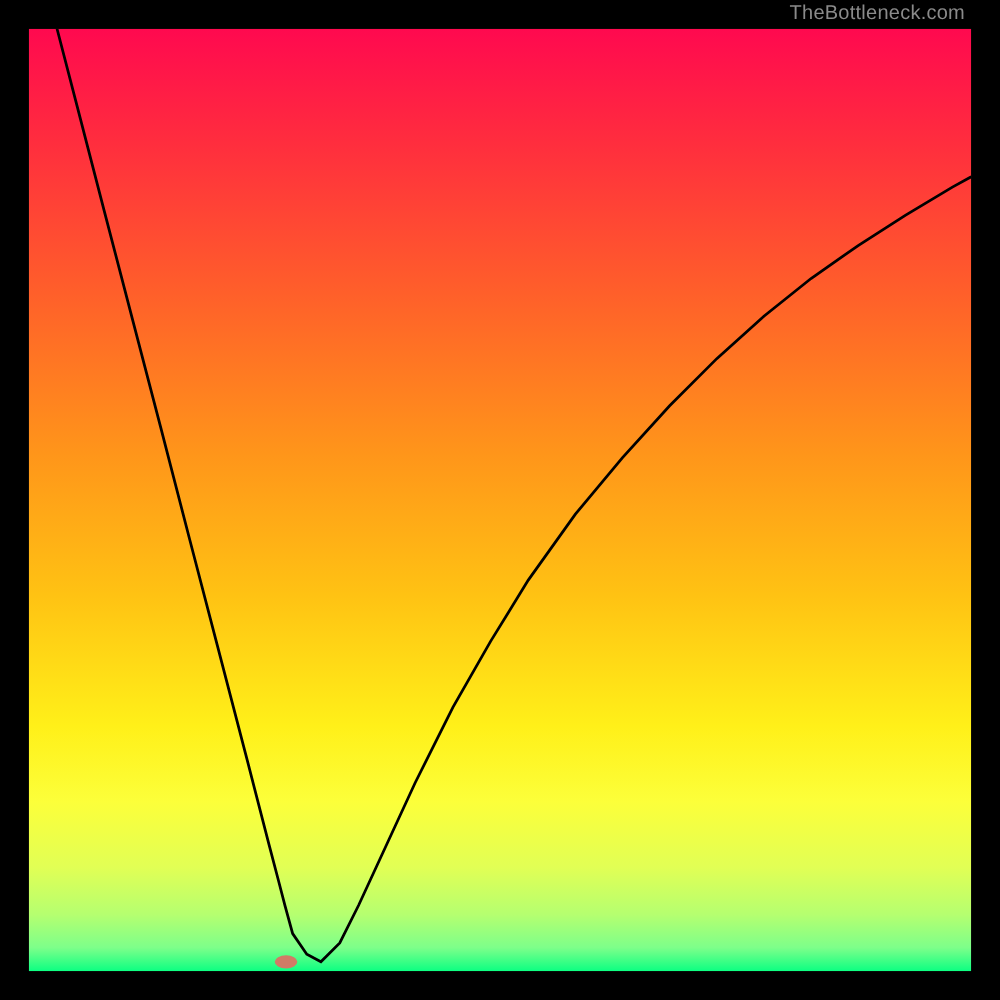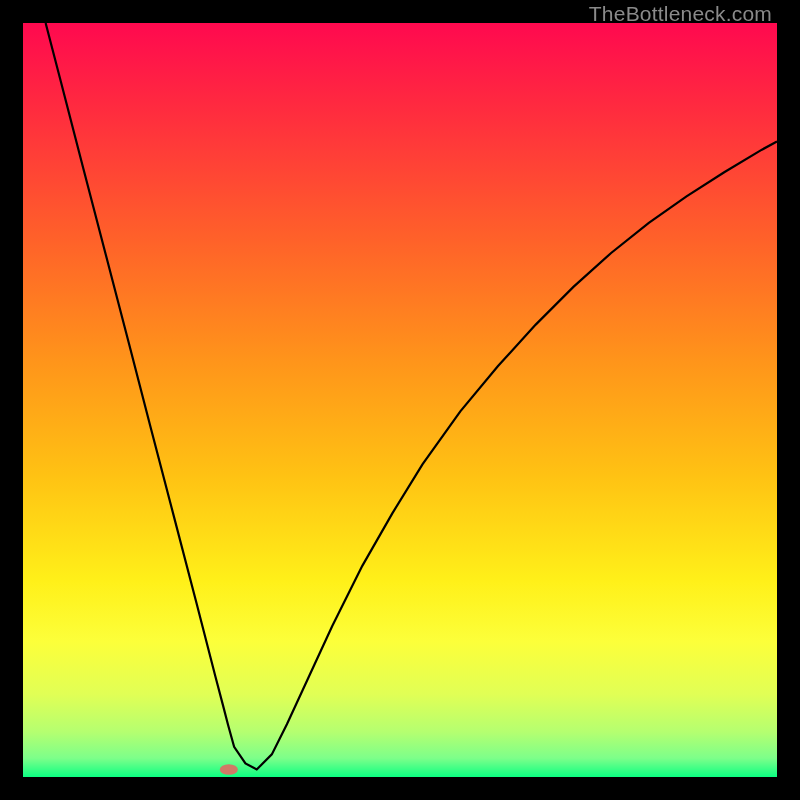--- a/index.html
+++ b/index.html
@@ -23,21 +23,21 @@
     left: 0;
     top: 0;
     width: 754px;
     height: 754px;
   }
   .watermark {
     position: absolute;
     top: 2px;
     right: 28px;
     font-family: Arial, Helvetica, sans-serif;
-    font-size: 21px;
+    font-size: 16px;
     font-weight: 500;
     color: #8a8a8a;
     letter-spacing: 0.2px;
   }
 </style>
 </head>
 <body>
 
 <div class="frame">
   <svg class="plot" viewBox="0 0 754 754" preserveAspectRatio="none">

